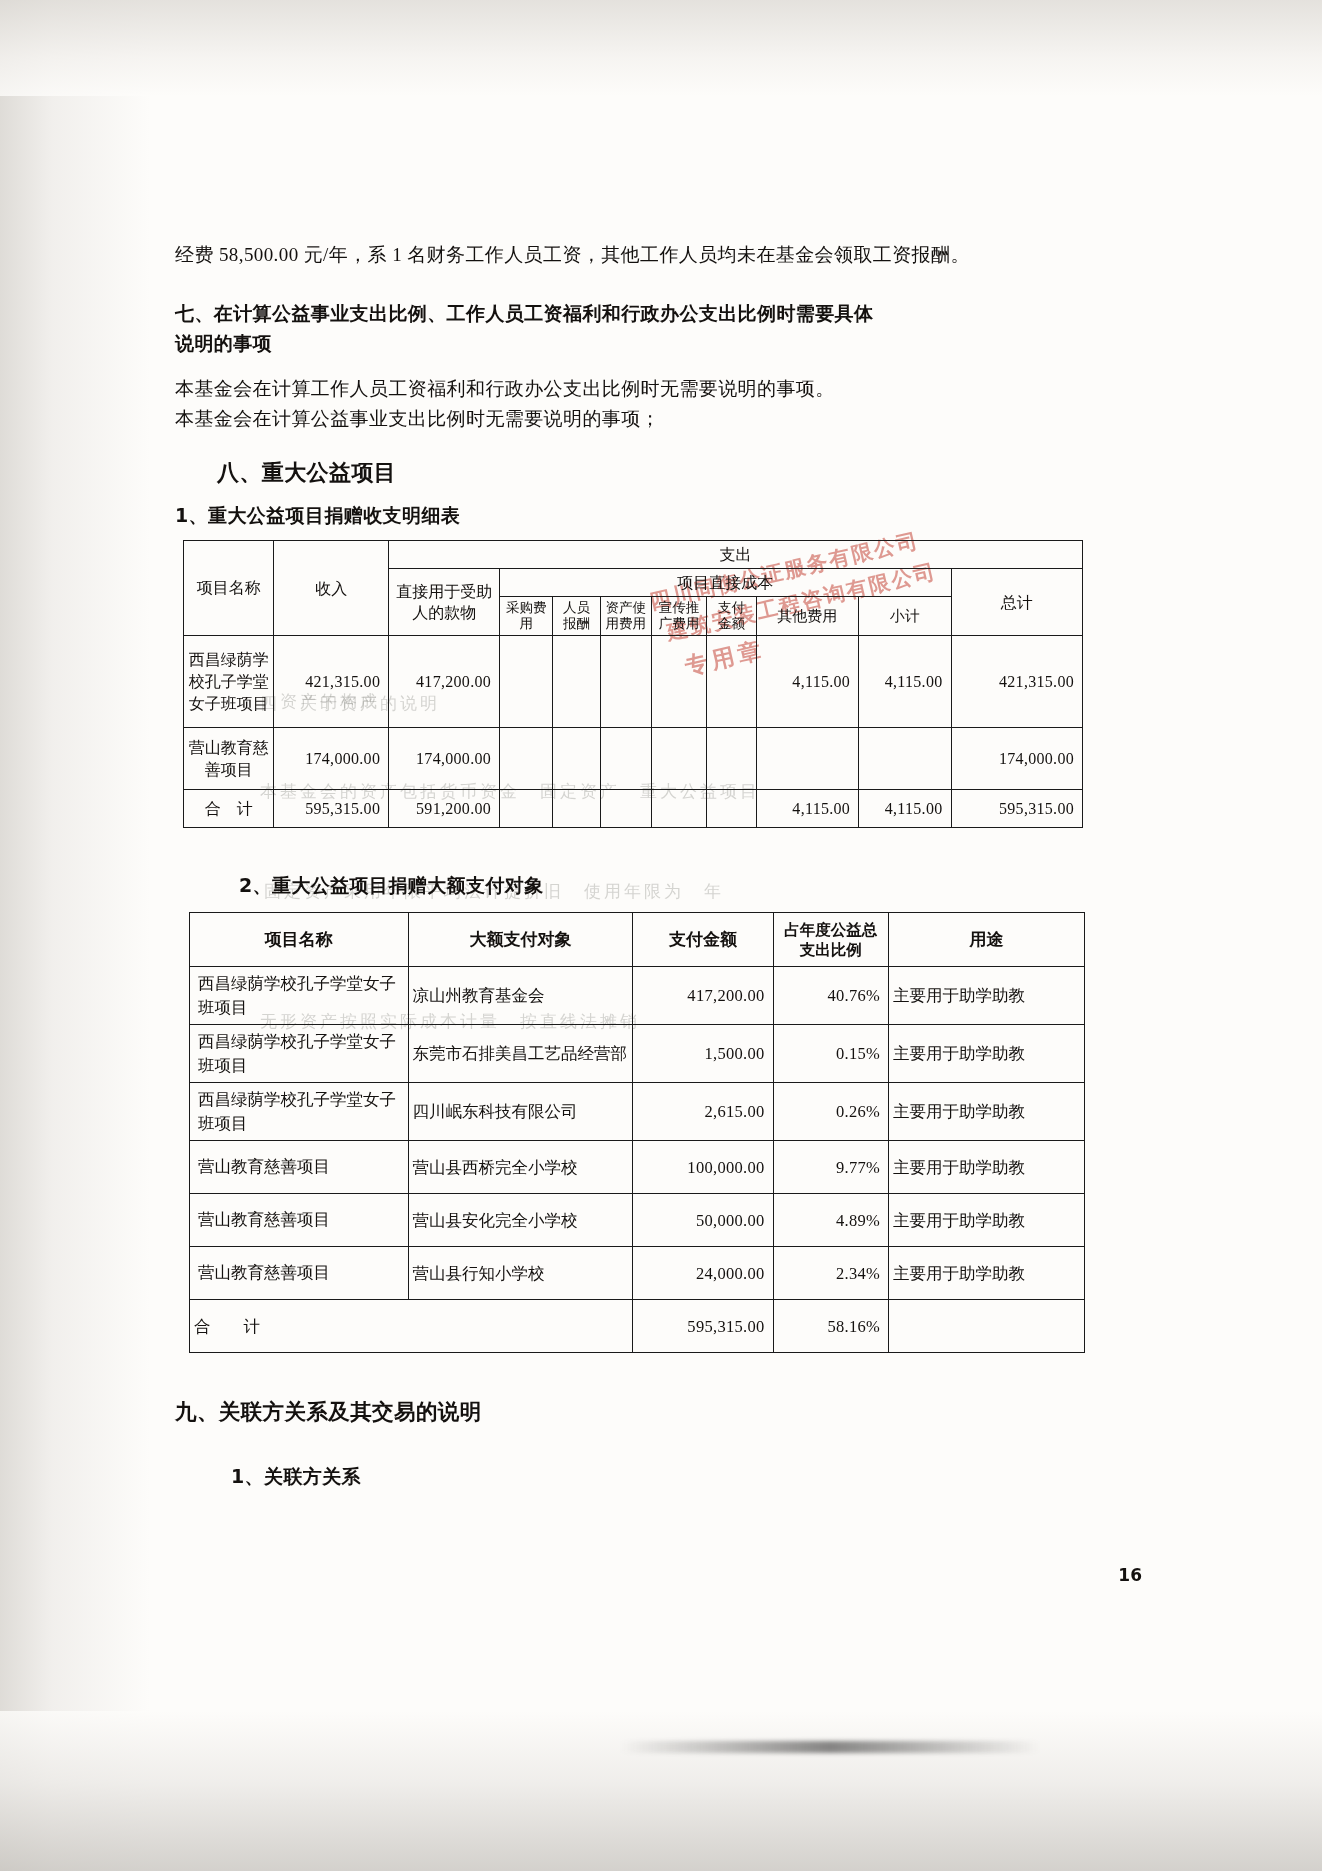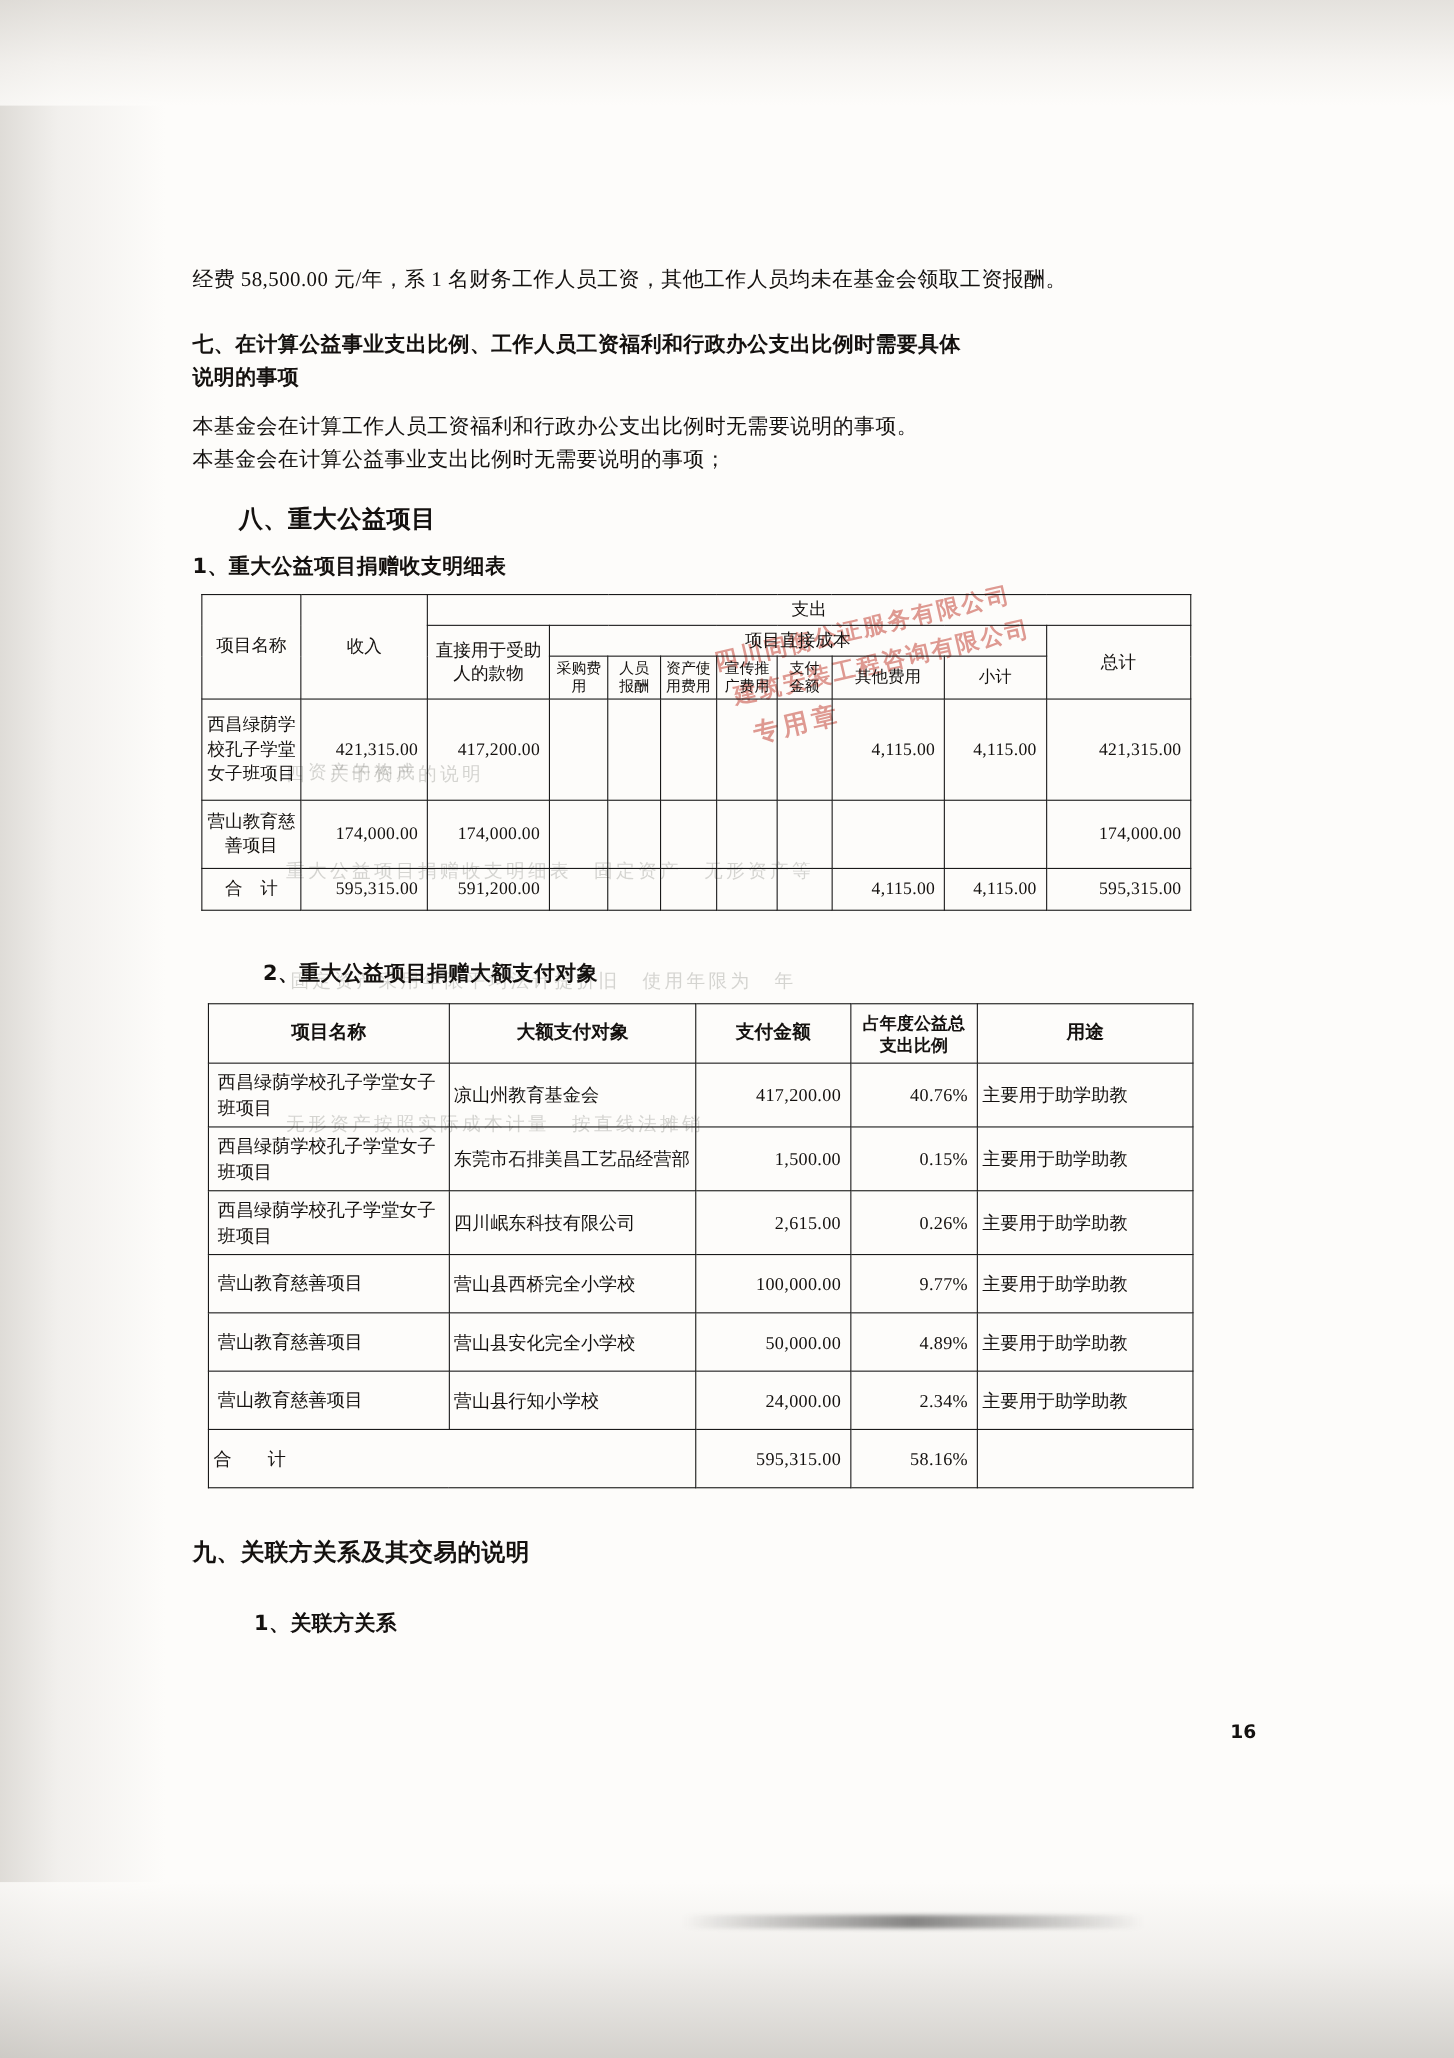--- a/index.html
+++ b/index.html
@@ -160,21 +160,21 @@
 <body>
 
 <div class="page">
   <div class="scan-edge-left"></div>
   <div class="scan-edge-top"></div>
   <div class="scan-edge-bottom"></div>
   <div class="scan-shadow-strip"></div>
 
   <div class="ghost" style="left:260px; top:648px;margin-top:44px;">四　关于资产的说明</div>
   <div class="ghost" style="left:280px; top:690px;">资产的构成</div>
-  <div class="ghost" style="left:260px; top:780px;">重大公益项目捐赠收支明细表　固定资产　无形资产等</div>
+  <div class="ghost" style="left:260px; top:780px;">本基金会的资产包括货币资金　固定资产　重大公益项目</div>
   <div class="ghost" style="left:264px; top:880px;">固定资产采用年限平均法计提折旧　使用年限为　年</div>
   <div class="ghost" style="left:260px; top:1010px;">无形资产按照实际成本计量　按直线法摊销</div>
 
   <div class="seal">
     <span class="seal-txt l1">四川同衡公证服务有限公司</span>
     <span class="seal-txt l2">建筑安装工程咨询有限公司</span>
     <span class="seal-txt l3">专用章</span>
   </div>
 
   <div class="content">

